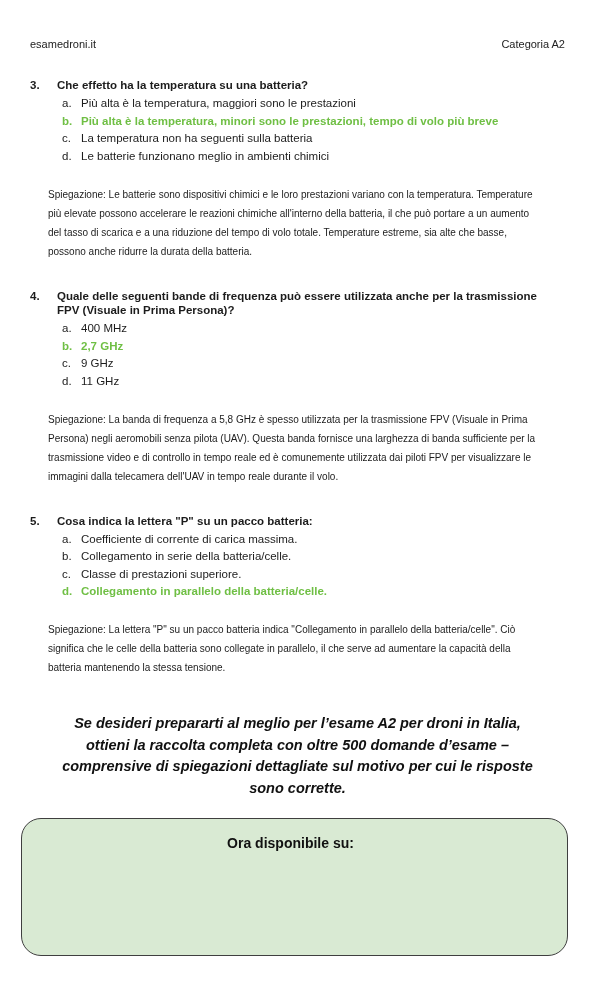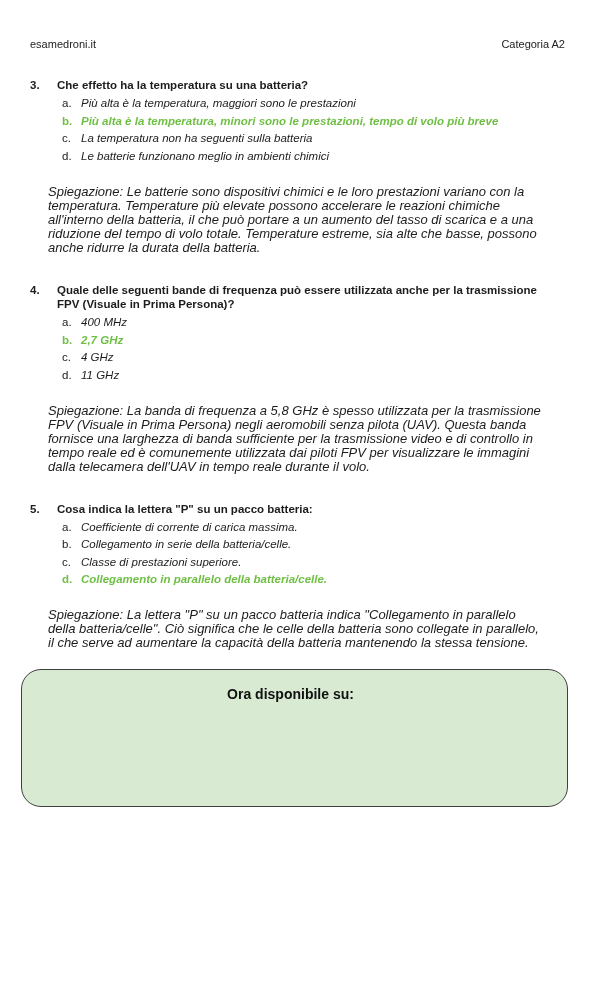--- a/index.html
+++ b/index.html
@@ -53,32 +53,30 @@
     margin-top: 4.5px;
   }
   .opt-letter {
     width: 19px;
     flex: 0 0 19px;
     margin-left: 32px;
   }
   .opt-text {
     flex: 1;
     padding-right: 8px;
-    font-style: italic;
   }
   .opt.correct .opt-letter,
   .opt.correct .opt-text {
     color: #6fbf44;
     font-weight: bold;
   }
   .explanation {
     margin: 22px 22px 0 18px;
-    font-size: 13px;
-    font-style: italic;
-    line-height: 14px;
+    font-size: 10px;
+    line-height: 19px;
     color: #1c1c1c;
   }
   .promo {
     margin: 36px auto 0 auto;
     max-width: 490px;
     text-align: center;
     font-size: 14.5px;
     font-weight: bold;
     font-style: italic;
     line-height: 21.5px;
@@ -157,21 +155,21 @@
       <div class="opt">
         <span class="opt-letter">a.</span>
         <span class="opt-text">400 MHz</span>
       </div>
       <div class="opt correct">
         <span class="opt-letter">b.</span>
         <span class="opt-text">2,7 GHz</span>
       </div>
       <div class="opt">
         <span class="opt-letter">c.</span>
-        <span class="opt-text">4 GHz</span>
+        <span class="opt-text">9 GHz</span>
       </div>
       <div class="opt">
         <span class="opt-letter">d.</span>
         <span class="opt-text">11 GHz</span>
       </div>
     </div>
     <p class="explanation">Spiegazione: La banda di frequenza a 5,8 GHz è spesso utilizzata per la trasmissione FPV (Visuale in Prima Persona) negli aeromobili senza pilota (UAV). Questa banda fornisce una larghezza di banda sufficiente per la trasmissione video e di controllo in tempo reale ed è comunemente utilizzata dai piloti FPV per visualizzare le immagini dalla telecamera dell'UAV in tempo reale durante il volo.</p>
   </div>
 
   <div class="question">
@@ -193,18 +191,19 @@
         <span class="opt-text">Classe di prestazioni superiore.</span>
       </div>
       <div class="opt correct">
         <span class="opt-letter">d.</span>
         <span class="opt-text">Collegamento in parallelo della batteria/celle.</span>
       </div>
     </div>
     <p class="explanation">Spiegazione: La lettera "P" su un pacco batteria indica "Collegamento in parallelo della batteria/celle". Ciò significa che le celle della batteria sono collegate in parallelo, il che serve ad aumentare la capacità della batteria mantenendo la stessa tensione.</p>
   </div>
 
+  <p class="promo">Se desideri prepararti al meglio per l’esame A2 per droni in Italia, ottieni la raccolta completa con oltre 500 domande d’esame – comprensive di spiegazioni dettagliate sul motivo per cui le risposte sono corrette.</p>
 
   <div class="cta-box">
     <div class="cta-heading">Ora disponibile su:</div>
   </div>
 
 </div>
 
 </body></html>

